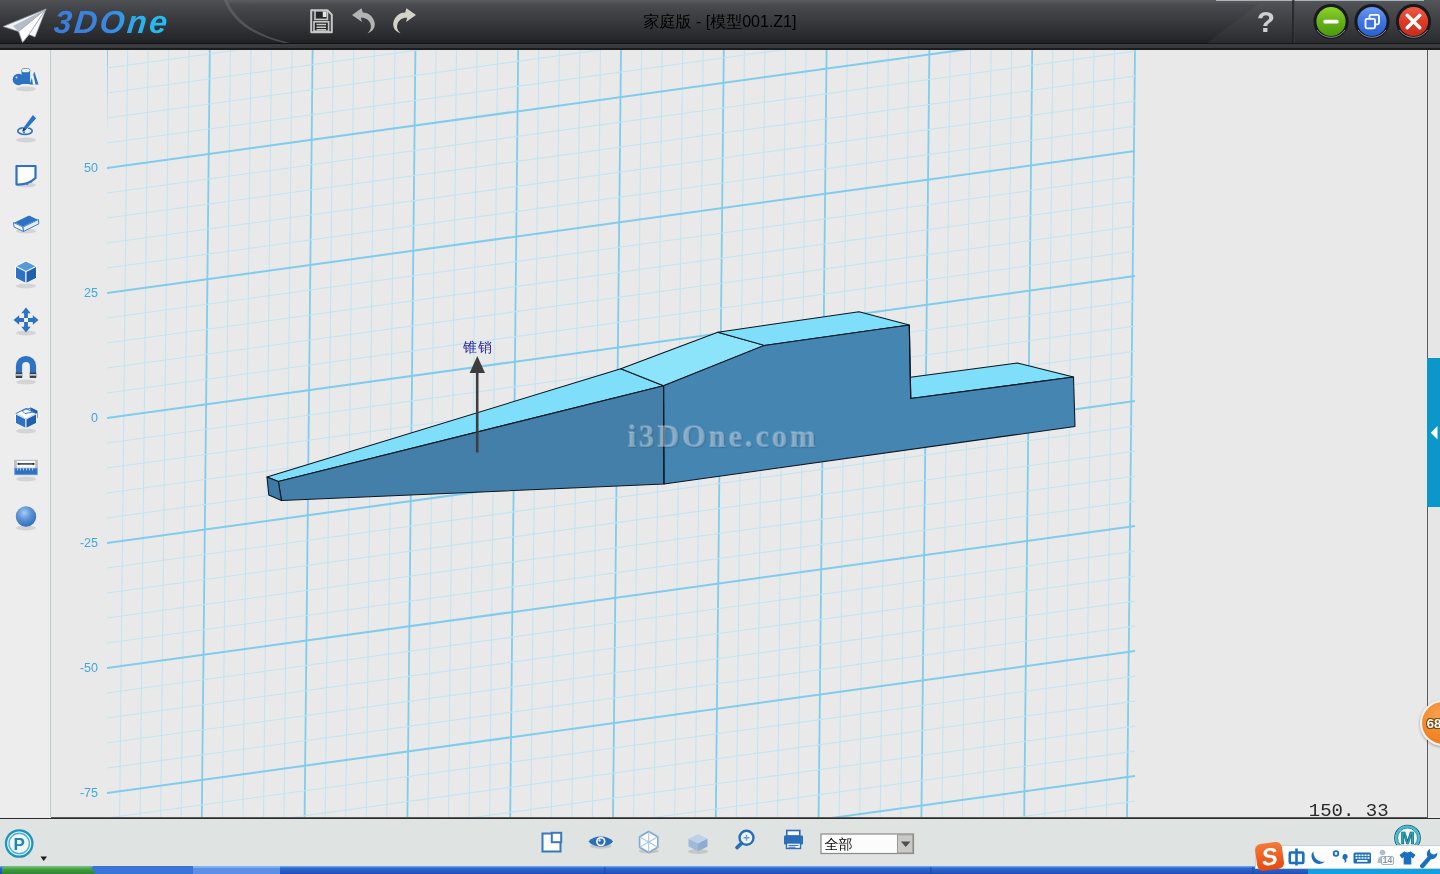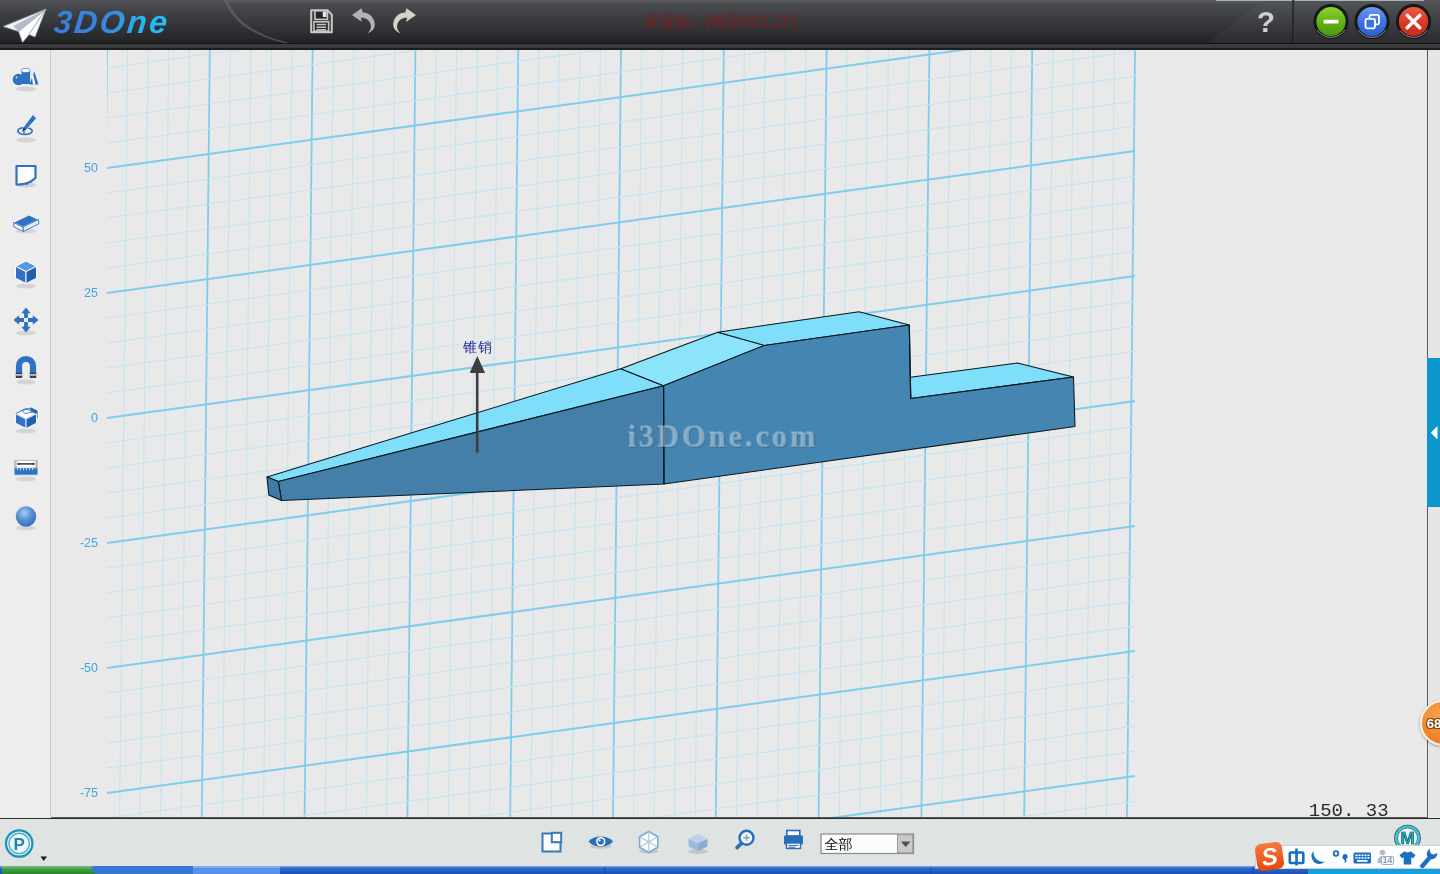--- a/index.html
+++ b/index.html
@@ -9,21 +9,21 @@
 background:linear-gradient(180deg,#4e5054 0%,#3a3c40 40%,#26282b 90%,#1e2023 100%);
 clip-path:path('M0 0 L224 0 C232 18 248 34 286 43 L0 43 Z');}
 #tb-curve{position:absolute;left:0;top:0;width:294px;height:44px;
 background:#6c6e72;clip-path:path('M224 0 L227 0 C235 18 251 34 290 43 L284 43 C246 34 231 18 224 0 Z');opacity:.55;}
 #tb-right2{position:absolute;left:0;top:0;width:1440px;height:44px;
 background:linear-gradient(180deg,#54565a 0%,#45474b 30%,#37393d 65%,#2a2c2f 95%);
 clip-path:polygon(1264px 0px,1440px 0px,1440px 43px,1207px 43px);}
 #tb-topstrip{position:absolute;left:1216px;top:0;width:208px;height:1.4px;background:#a9b3ba;}
 #tb-bot{position:absolute;left:0;top:43.2px;width:1440px;height:0.8px;background:#111315;}
 #title-text{position:absolute;left:0;top:0;width:1440px;height:44px;text-align:center;
-line-height:43px;color:#7f1d1d;font-size:16px;}
+line-height:43px;color:#000000;font-size:16px;}
 #lefttb{position:absolute;left:0;top:50px;width:50px;height:767px;background:#ededed;border-right:1px solid #c2cdd1;}
 #canvas{position:absolute;left:51px;top:50px;width:1376px;height:767px;background:#e9e9e9;
 border-right:1px solid #5a5a5a;border-bottom:1px solid #5a5a5a;}
 #rightstrip{position:absolute;left:1428px;top:50px;width:12px;height:767px;background:#e6e6e6;}
 #flyout{position:absolute;left:1427px;top:358px;width:13px;height:149px;background:#0c97cb;}
 #bottombar{position:absolute;left:0;top:818px;width:1440px;height:48px;background:#dfe3e2;border-top:1px solid #2c2c2c;}
 #taskbar{position:absolute;left:0;top:866px;width:1440px;height:8px;
 background:linear-gradient(180deg,#5c95ea 0%,#2e65cf 30%,#2257bd 80%,#1d4cab 100%);}
 #mmlabel{position:absolute;left:1300px;top:800px;width:100px;text-align:right;
 font-family:Liberation Mono, monospace;font-size:19px;color:#2a2a2a;}

